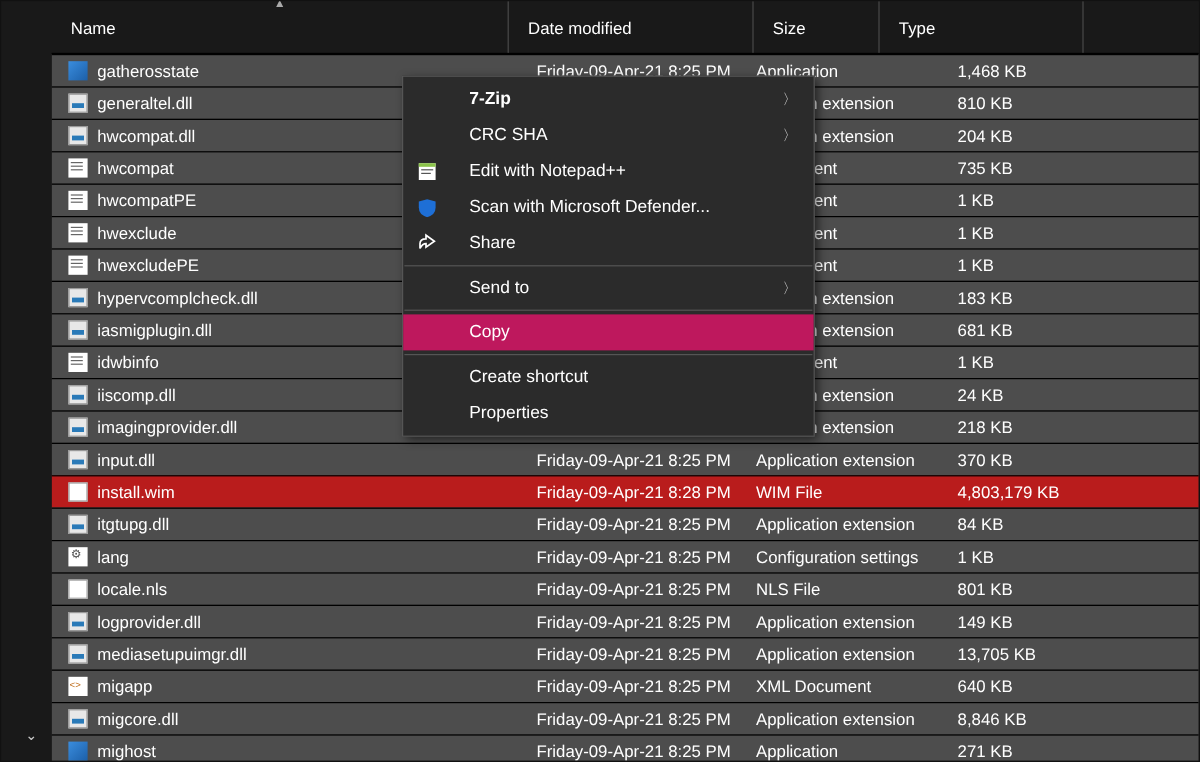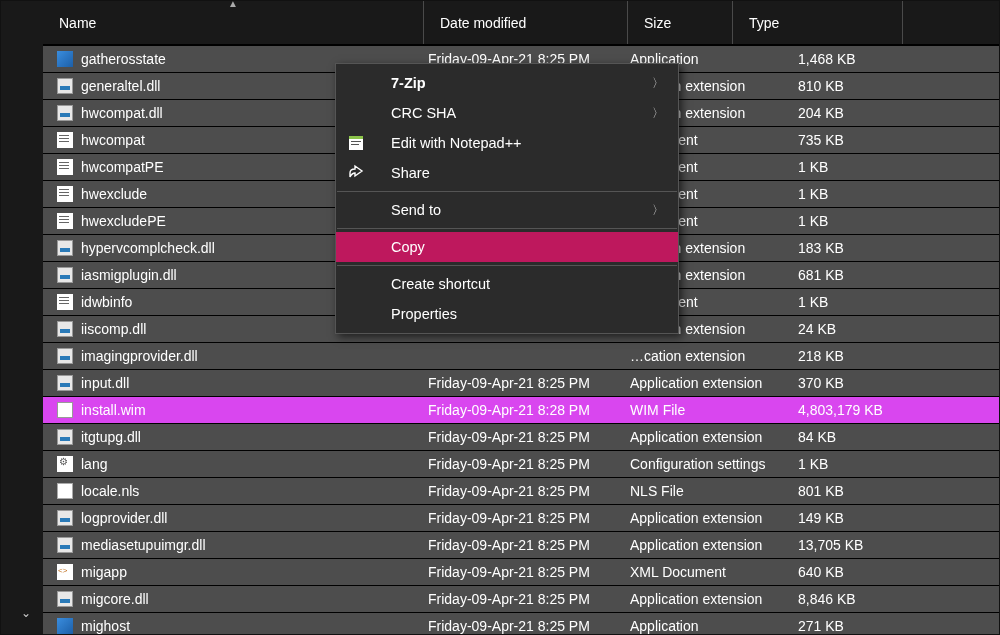--- a/index.html
+++ b/index.html
@@ -56,30 +56,30 @@
   flex: 1;
   overflow: hidden;
 }
 .file-row {
   display: flex;
   height: 27px;
   align-items: center;
   border-top: 1px solid #000;
 }
 .file-row.sel { background: #4d4d4d; }
-.file-row.normal { background: #d946ef; }
+.file-row.normal { background: #b91c1c; }
 .name-cell {
   width: 381px;
   display: flex;
   align-items: center;
   padding-left: 14px;
   gap: 8px;
   white-space: nowrap;
 }
-.date-cell { width: 204px; text-align: left; padding-left: 4px; white-space: nowrap; }
+.date-cell { width: 204px; text-align: center; padding-left: 4px; white-space: nowrap; }
 .type-cell { width: 170px; text-align: left; padding-left: 2px; white-space: nowrap; }
 .size-cell { width: 105px; text-align: left; padding-right: 12px; white-space: nowrap; }
 .icon {
   width: 16px;
   height: 16px;
   flex-shrink: 0;
   display: flex;
   align-items: center;
   justify-content: center;
 }
@@ -403,20 +403,28 @@
           <rect x="1" y="1" width="14" height="14" fill="#fff"></rect>
           <rect x="1" y="1" width="14" height="3" fill="#8bc34a"></rect>
           <rect x="3" y="6" width="10" height="1" fill="#555"></rect>
           <rect x="3" y="9" width="8" height="1" fill="#555"></rect>
         </svg>
     </span>
     <span class="mi-label">Edit with Notepad++</span>
   </div>
   <div class="menu-item">
     <span class="mi-icon">
+      <svg width="16" height="16">
+          <path d="M8 1 L15 3 L15 8 Q15 14 8 16 Q1 14 1 8 L1 3 Z" fill="#1e6fd6"></path>
+        </svg>
+    </span>
+    <span class="mi-label">Scan with Microsoft Defender...</span>
+  </div>
+  <div class="menu-item">
+    <span class="mi-icon">
       <svg width="18" height="18">
           <path d="M3 9 Q3 5 8 5 L8 2 L15 7 L8 12 L8 9 Q5 9 3 13 Z" fill="none" stroke="#fff" stroke-width="1.4"></path>
         </svg>
     </span>
     <span class="mi-label">Share</span>
   </div>
   <div class="menu-sep"></div>
   <div class="menu-item">
     <span class="mi-icon"></span>
     <span class="mi-label">Send to</span>

